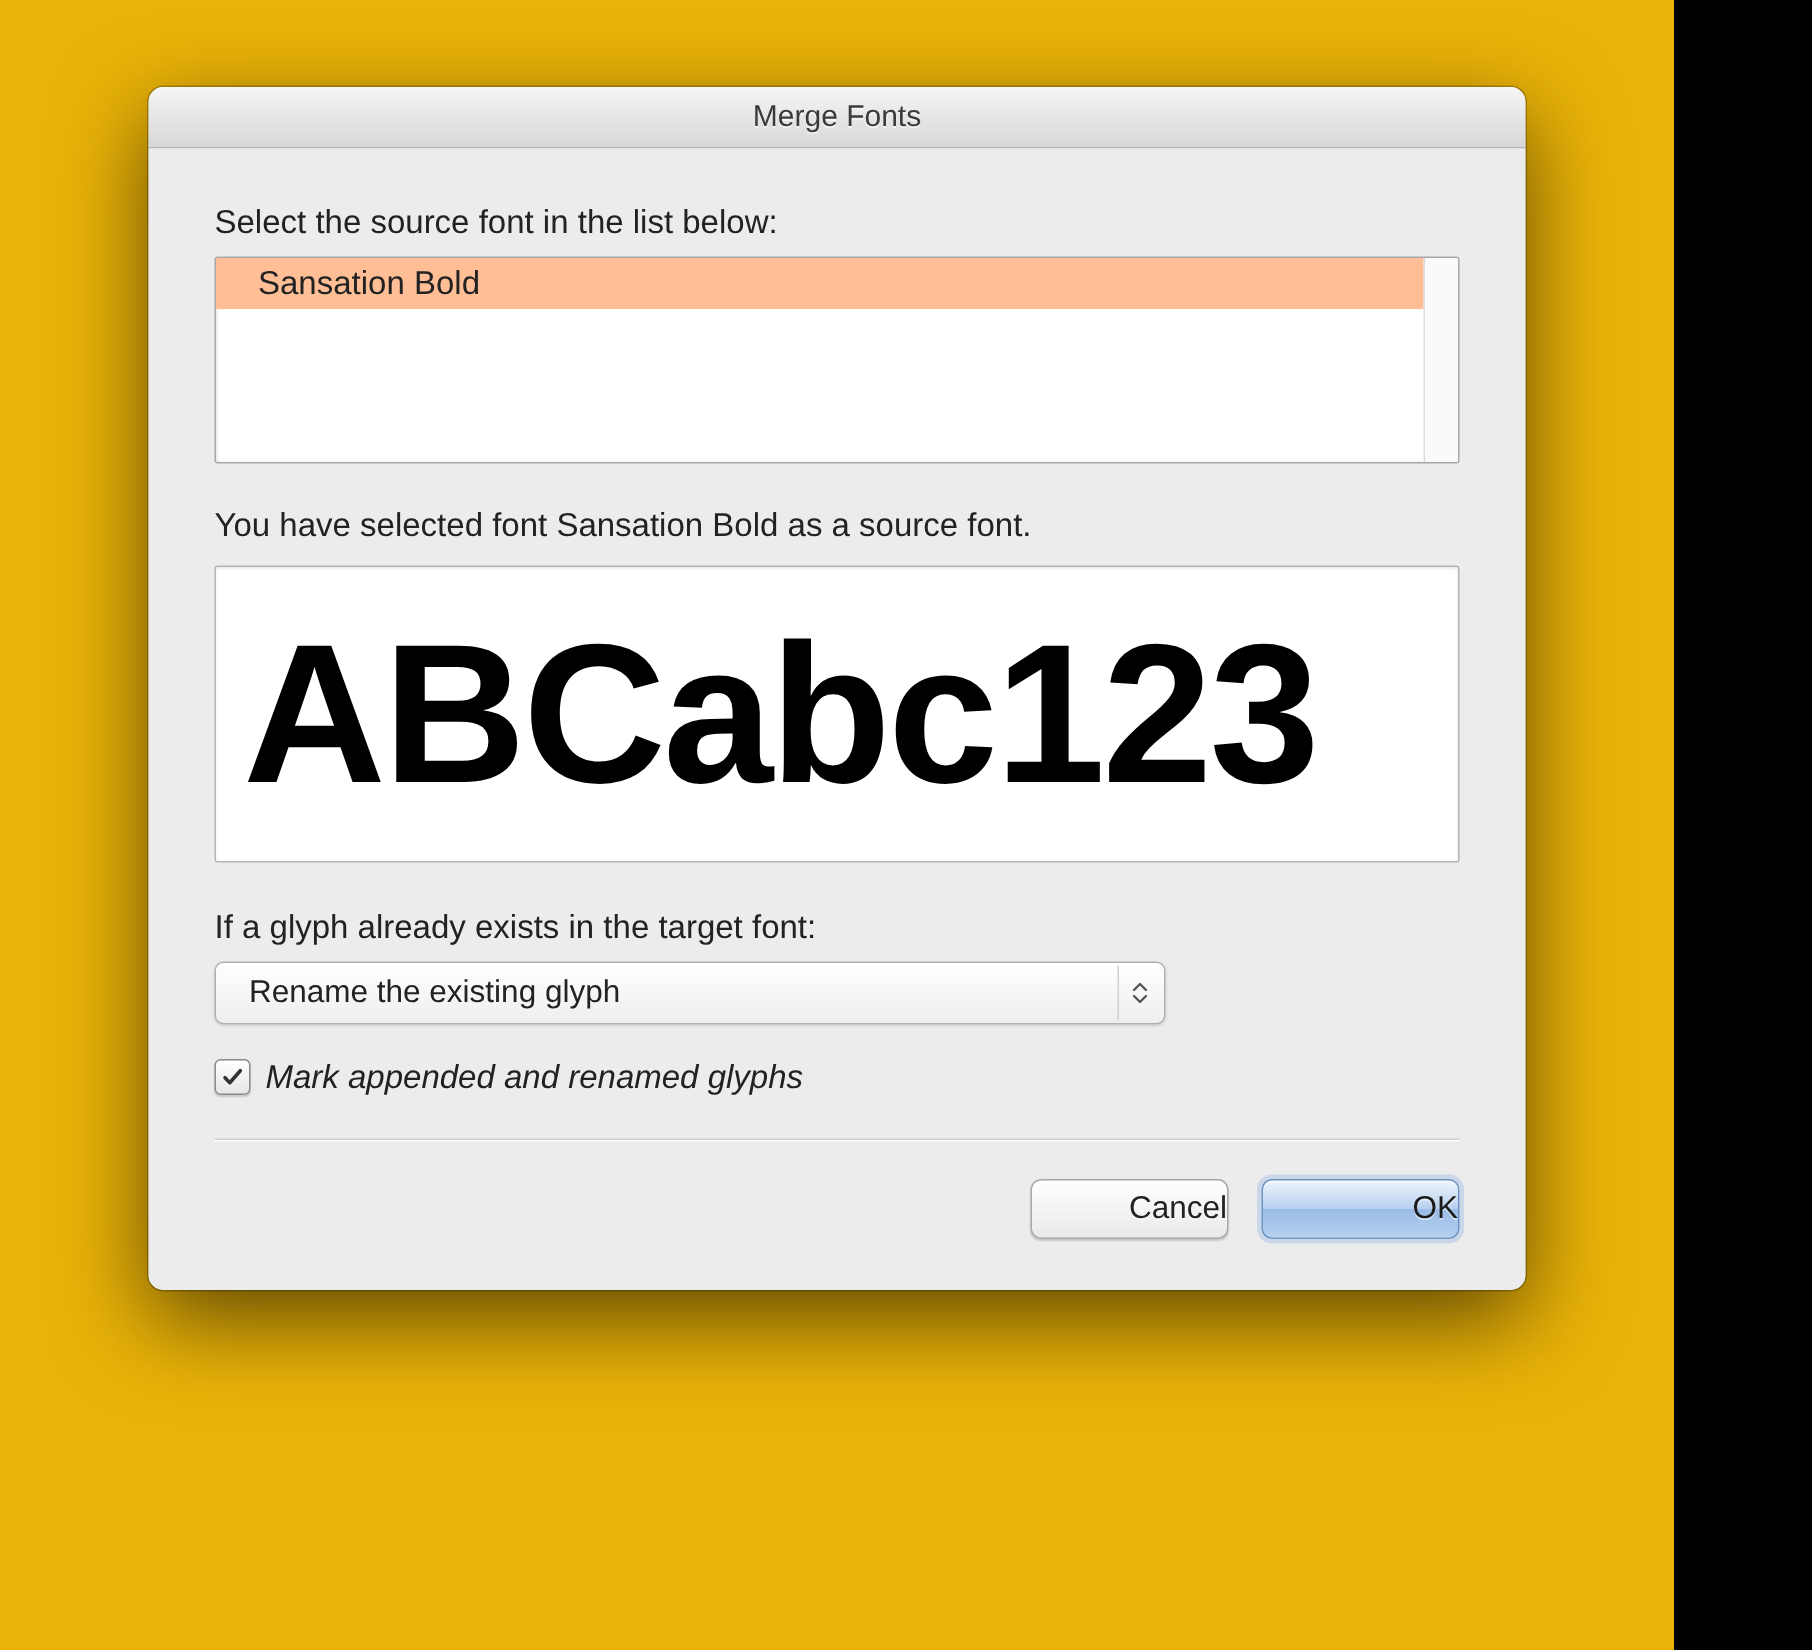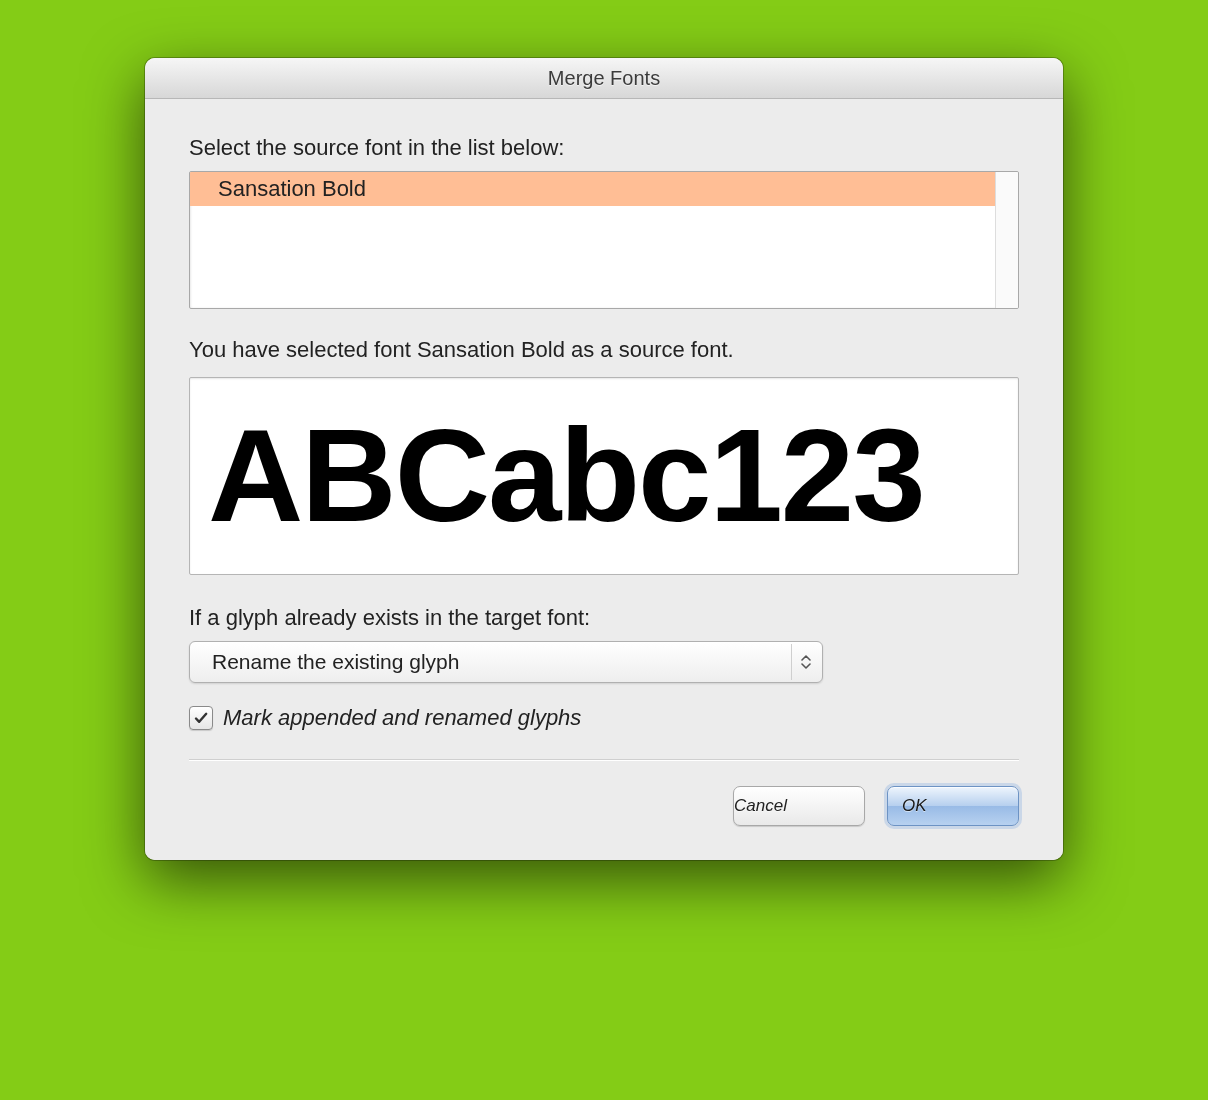--- a/index.html
+++ b/index.html
@@ -7,23 +7,23 @@
     padding: 0;
     width: 1208px;
     height: 1100px;
     background: #000;
     font-family: "Lucida Grande", "Helvetica Neue", Arial, sans-serif;
     font-size: 21px;
     color: #222;
     -webkit-font-smoothing: antialiased;
   }
   .backdrop {
-    width: 1208px;
+    width: 1116px;
     height: 1100px;
-    background: #84cc16;
+    background: #eab308;
     display: flex;
     align-items: flex-start;
     justify-content: center;
   }
   .window {
     margin-top: 58px;
     width: 918px;
     background: #ececec;
     border-radius: 10px;
     box-shadow: 0 20px 60px rgba(0,0,0,0.6), 0 0 0 1px rgba(0,0,0,0.25);
@@ -177,28 +177,27 @@
     margin-top: 26px;
     display: flex;
     justify-content: flex-end;
     gap: 22px;
     padding-bottom: 6px;
   }
   .btn {
     min-width: 132px;
     height: 40px;
     border-radius: 7px;
-    font-size: 17px;
-    display: flex;
-    align-items: center;
-    justify-content: flex-start;
+    font-size: 21px;
+    display: flex;
+    align-items: center;
+    justify-content: flex-end;
     cursor: default;
     box-sizing: border-box;
     text-shadow: 0 1px 0 rgba(255,255,255,0.5);
-    font-style: italic;
   }
   .btn-cancel {
     background: linear-gradient(#ffffff, #e9e9e9);
     border: 1px solid #a8a8a8;
     color: #222;
     box-shadow: 0 1px 1px rgba(0,0,0,0.15);
   }
   .btn-ok {
     background: linear-gradient(#eef5fd, #b6cfee 50%, #99bbe6 51%, #b7d1f0);
     border: 1px solid #6d93c4;

